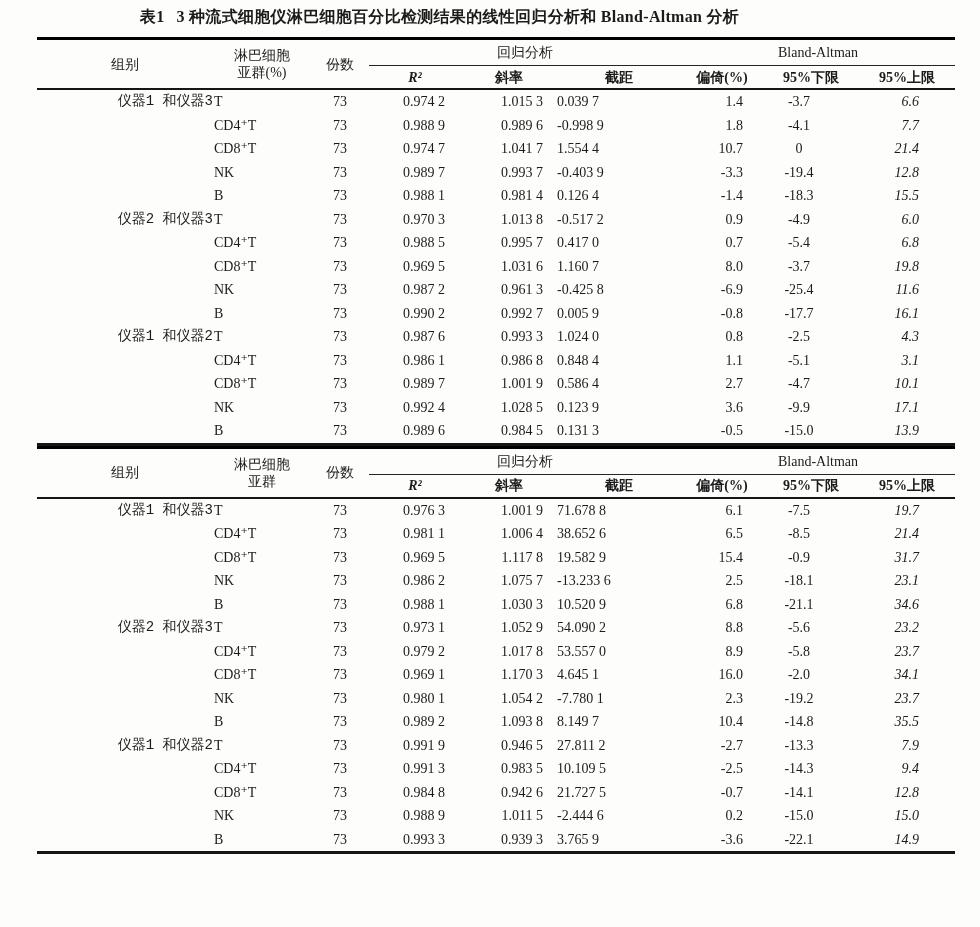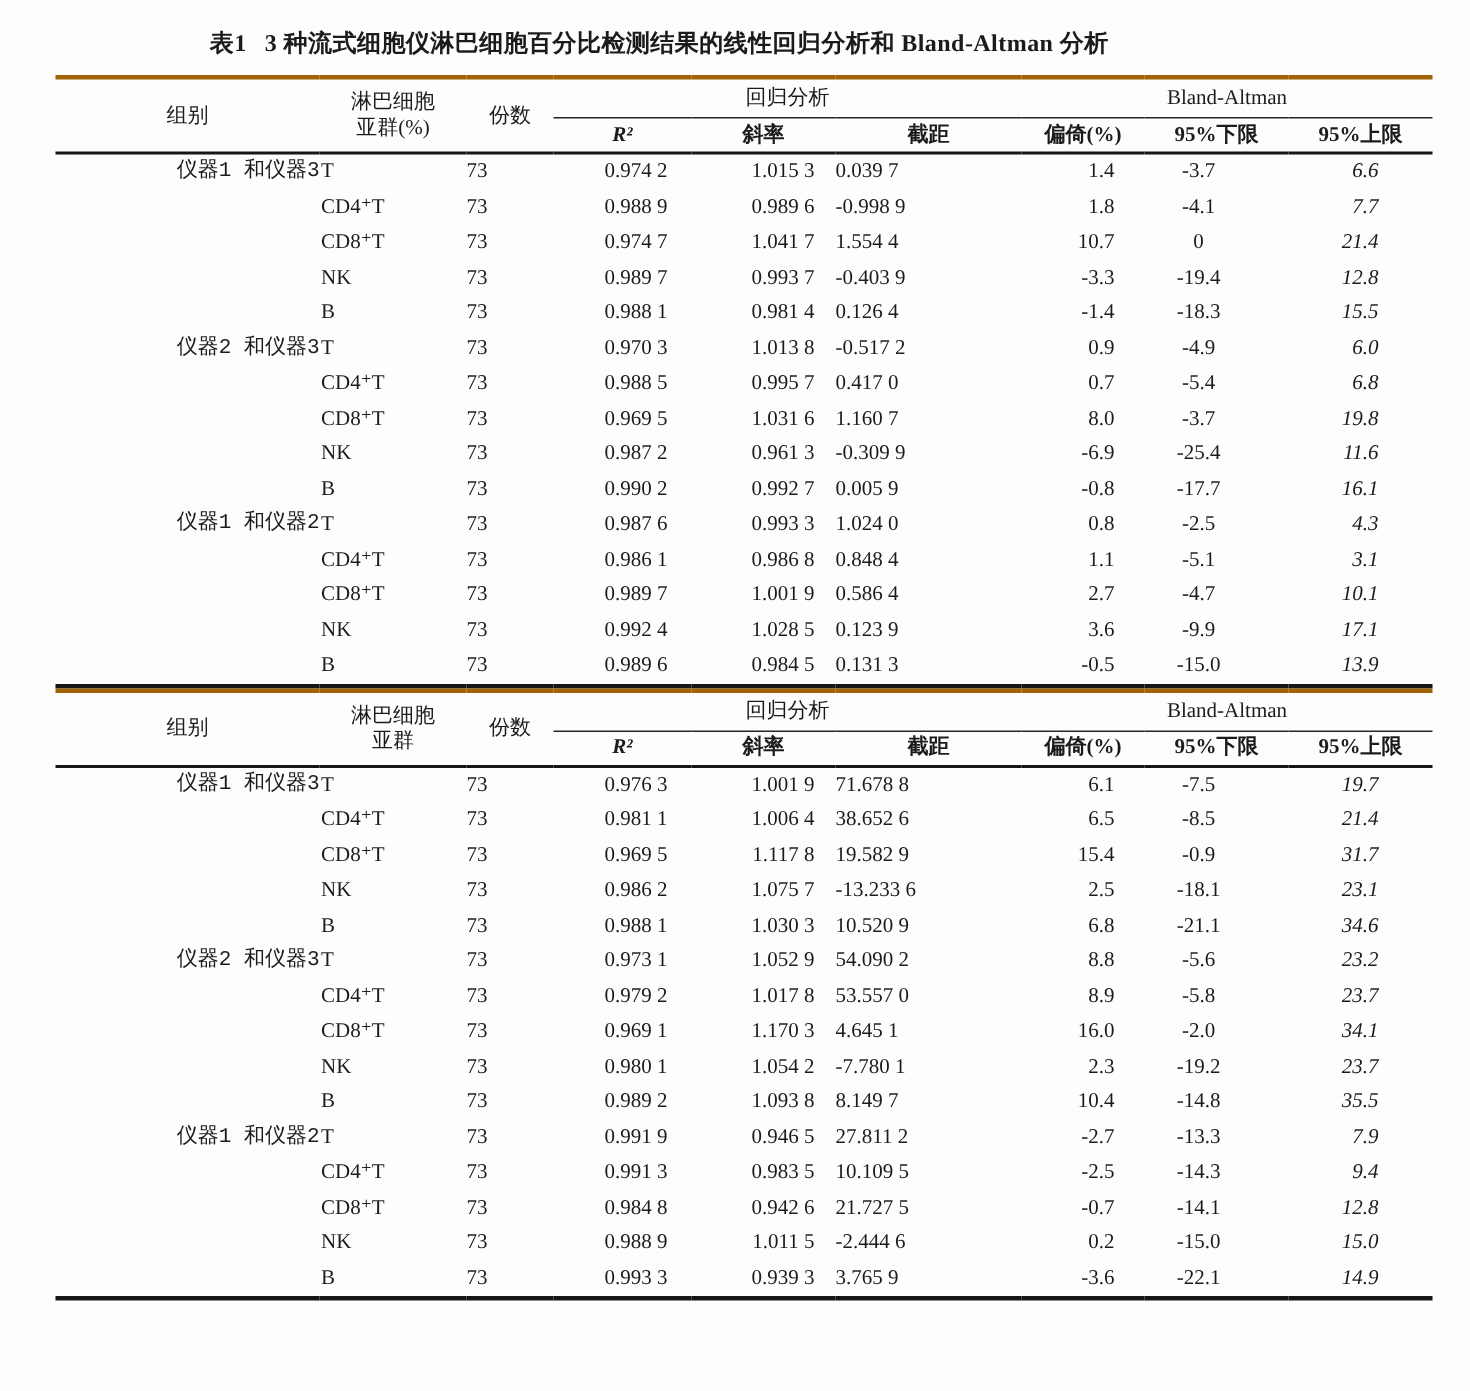--- a/index.html
+++ b/index.html
@@ -9,42 +9,42 @@
     width: 980px;
     height: 927px;
     overflow: hidden;
     font-family: "Liberation Serif", "DejaVu Serif", serif;
     color: #1b1b1b;
   }
   .page {
     width: 879px;
     height: 927px;
     box-sizing: border-box;
-    padding-top: 18px;
+    padding-top: 5px;
   }
   .tbl-title {
     text-align: center;
     font-weight: bold;
     font-size: 16px;
     line-height: 23px;
     margin: 0 0 9px 0;
     letter-spacing: 0.3px;
   }
   .tbl-title .title-tag {
     margin-right: 12px;
   }
   .tbl-title.second {
     margin-top: 42px;
   }
   table.data-table {
     border-collapse: collapse;
     table-layout: fixed;
     width: 918px;
     margin-left: 37px;
-    border-top: 3px solid #a16207;
+    border-top: 3px solid #000000;
     border-bottom: 3px solid #161616;
     font-size: 14px;
   }
   table.data-table th {
     font-weight: normal;
     font-size: 14px;
     padding: 0;
     vertical-align: middle;
     text-align: center;
     line-height: 17px;
@@ -69,21 +69,21 @@
   td {
     padding: 0;
     height: 23.5px;
     vertical-align: middle;
     line-height: 23.5px;
     white-space: nowrap;
     overflow: hidden;
   }
   td.c1 { text-align: right;  padding-left: 3px; font-family: Liberation Mono, monospace; }
   td.c2 { text-align: left;  padding-left: 1px; }
-  td.c3 { }
+  td.c3 { text-align: center; }
   td.c4 { text-align: right; padding-right: 16px; }
   td.c5 { text-align: right; padding-right: 14px; }
   td.c6 { text-align: left; padding-right: 28px; }
   td.c7 { text-align: right; padding-right: 20px; }
   td.c8 { text-align: center; padding-right: 24px; }
   td.c9 { text-align: right; padding-right: 36px; font-style: italic; }
 </style>
 </head>
 <body>
 
@@ -213,21 +213,21 @@
           <td class="c7">8.0</td>
           <td class="c8">-3.7</td>
           <td class="c9">19.8</td>
         </tr>
         <tr>
           <td class="c1"></td>
           <td class="c2">NK</td>
           <td class="c3">73</td>
           <td class="c4">0.987 2</td>
           <td class="c5">0.961 3</td>
-          <td class="c6">-0.309 9</td>
+          <td class="c6">-0.425 8</td>
           <td class="c7">-6.9</td>
           <td class="c8">-25.4</td>
           <td class="c9">11.6</td>
         </tr>
         <tr>
           <td class="c1"></td>
           <td class="c2">B</td>
           <td class="c3">73</td>
           <td class="c4">0.990 2</td>
           <td class="c5">0.992 7</td>

